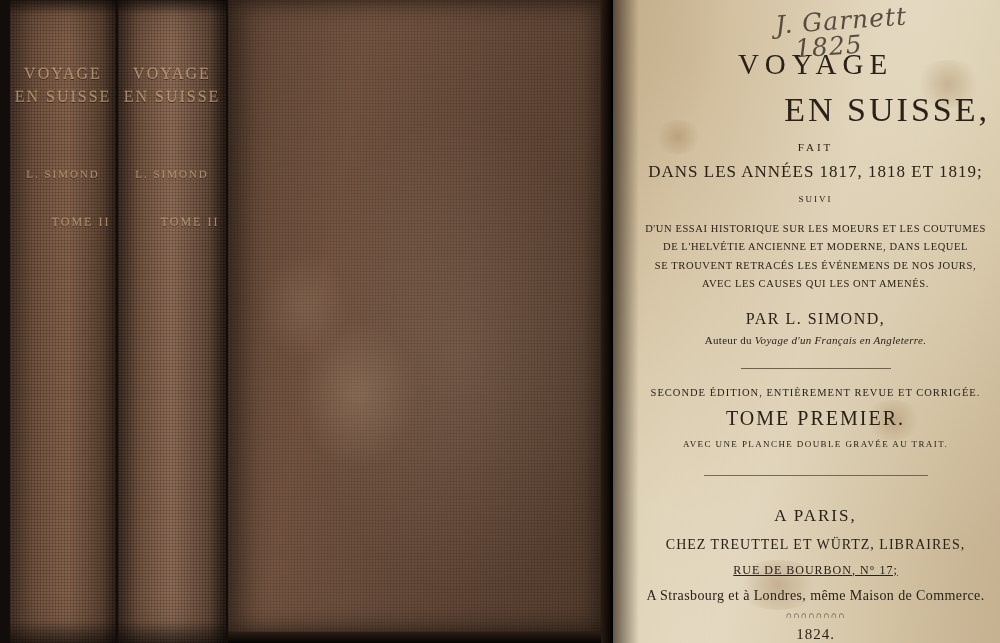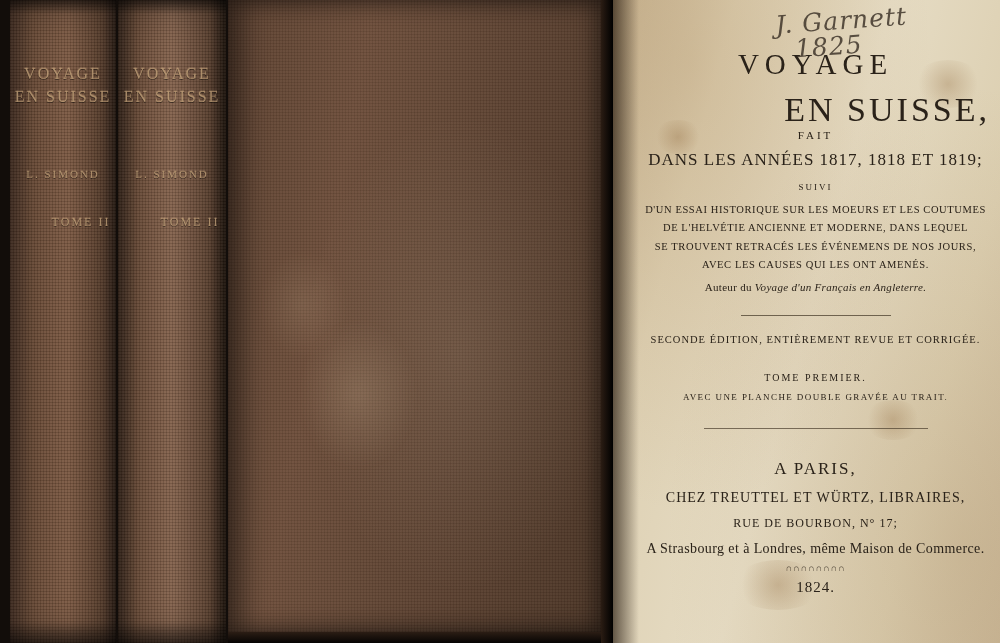--- a/index.html
+++ b/index.html
@@ -162,36 +162,37 @@
   .l-ensuisse {
     font-size: 34px;
     letter-spacing: 3px;
     margin-top: 10px;
     font-family: "Liberation Serif", serif;
     text-align: right;
   }
   .l-fait {
     font-size: 11px;
     letter-spacing: 3px;
+    margin-top: 12px;
   }
   .l-annees {
     font-size: 17px;
     letter-spacing: 1px;
     margin-top: 9px;
   }
   .l-suivi {
     font-size: 9px;
     letter-spacing: 2px;
     margin-top: 12px;
   }
   .blurb {
     font-size: 10.5px;
     letter-spacing: 0.6px;
     line-height: 1.75;
-    margin-top: 9px;
+    margin-top: 16px;
   }
   .l-par {
     font-size: 16px;
     letter-spacing: 1.5px;
     margin-top: 16px;
   }
   .l-auteur {
     font-size: 11px;
     margin-top: 6px;
     letter-spacing: 0.3px;
@@ -203,23 +204,23 @@
     background: #4a3d2c;
     margin: 22px auto 0;
     opacity: .75;
   }
   .l-edition {
     font-size: 10.5px;
     letter-spacing: 1px;
     margin-top: 18px;
   }
   .l-tome {
-    font-size: 10px;
+    font-size: 20px;
     letter-spacing: 2px;
-    margin-top: 27px;
+    margin-top: 9px;
   }
   .l-planche {
     font-size: 9px;
     letter-spacing: 1.4px;
     margin-top: 9px;
   }
   .rule2 {
     width: 224px;
     height: 1px;
     background: #4a3d2c;
@@ -233,20 +234,21 @@
   }
   .l-chez {
     font-size: 14px;
     letter-spacing: 1px;
     margin-top: 11px;
   }
   .l-rue {
     font-size: 12px;
     letter-spacing: 1px;
     margin-top: 10px;
+    text-decoration: underline;
   }
   .l-strasbourg {
     font-size: 14px;
     letter-spacing: 0.4px;
     margin-top: 10px;
   }
   .l-orn {
     font-size: 9px;
     letter-spacing: 1px;
     margin-top: 6px;
@@ -315,20 +317,21 @@
       <div class="l-annees">DANS LES ANNÉES 1817, 1818 ET 1819;</div>
       <div class="l-suivi">SUIVI</div>
 
       <div class="blurb">
         <div>D'UN ESSAI HISTORIQUE SUR LES MOEURS ET LES COUTUMES</div>
         <div>DE L'HELVÉTIE ANCIENNE ET MODERNE, DANS LEQUEL</div>
         <div>SE TROUVENT RETRACÉS LES ÉVÉNEMENS DE NOS JOURS,</div>
         <div>AVEC LES CAUSES QUI LES ONT AMENÉS.</div>
       </div>
 
+      <div class="l-par">PAR L. SIMOND,</div>
       <div class="l-auteur"><span>Auteur du </span><i>Voyage d'un Français en Angleterre.</i></div>
 
       <div class="rule"></div>
 
       <div class="l-edition">SECONDE ÉDITION, ENTIÈREMENT REVUE ET CORRIGÉE.</div>
       <div class="l-tome">TOME PREMIER.</div>
       <div class="l-planche">AVEC UNE PLANCHE DOUBLE GRAVÉE AU TRAIT.</div>
 
       <div class="rule2"></div>
 

